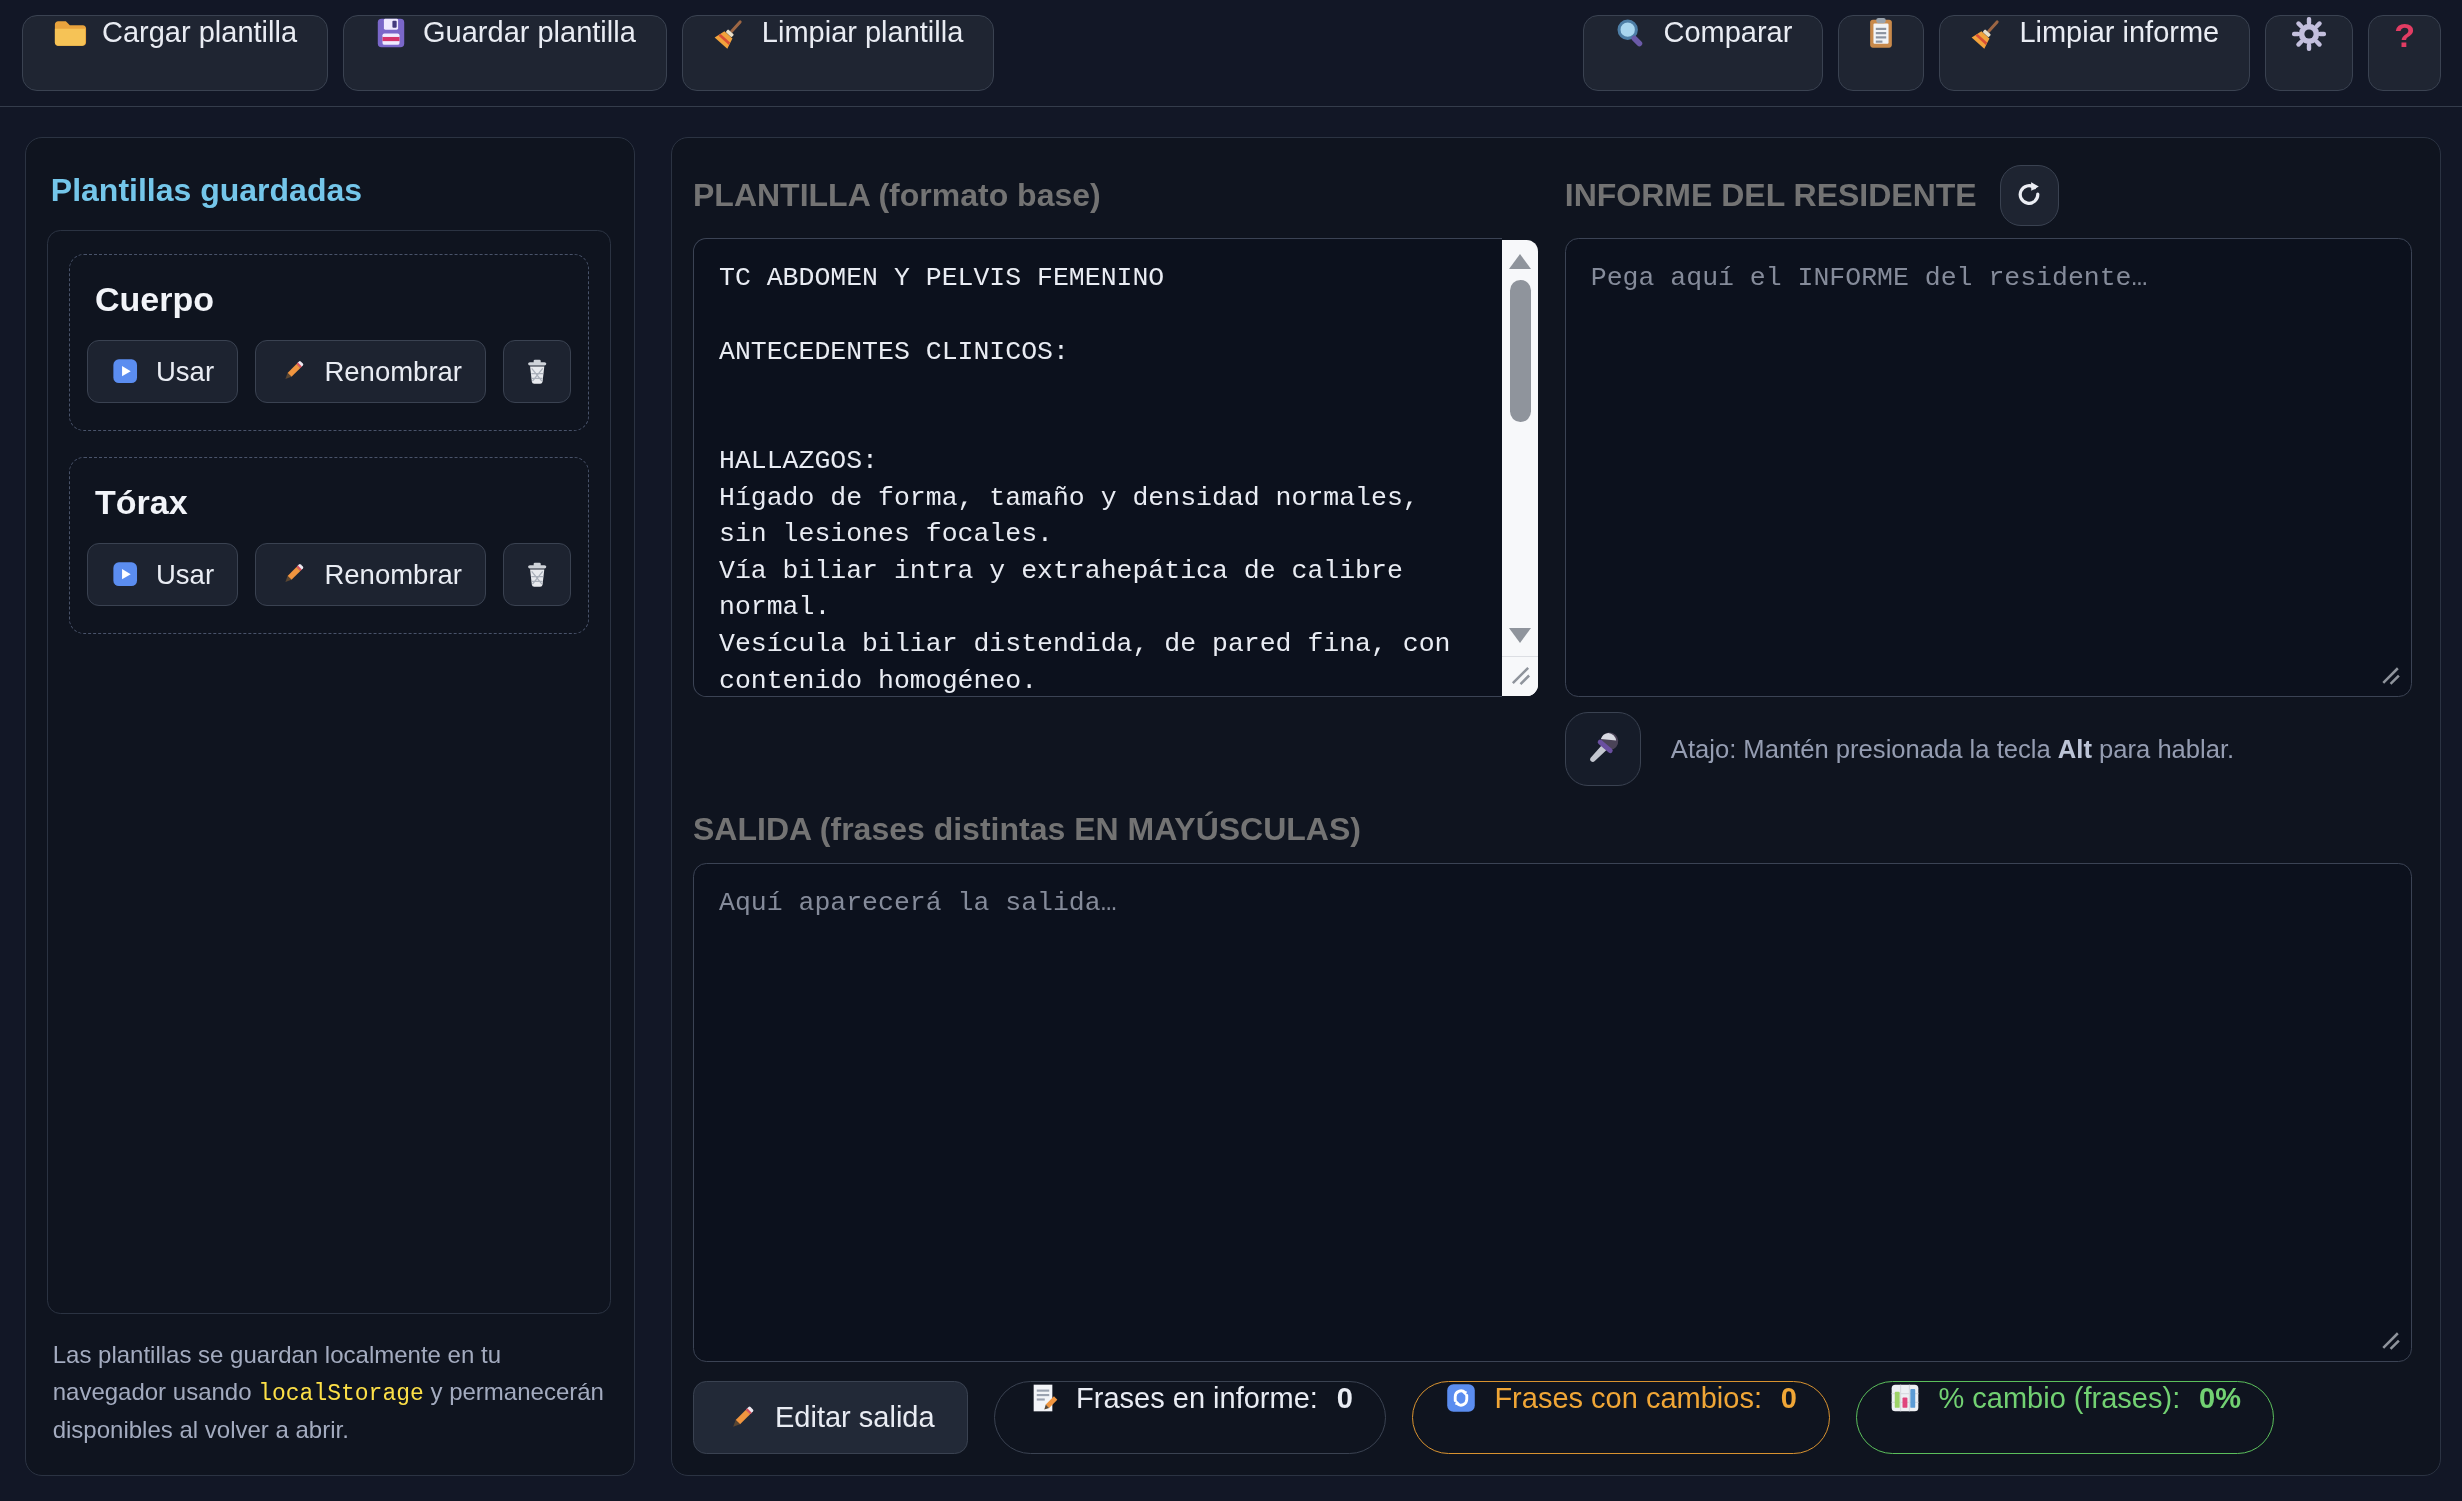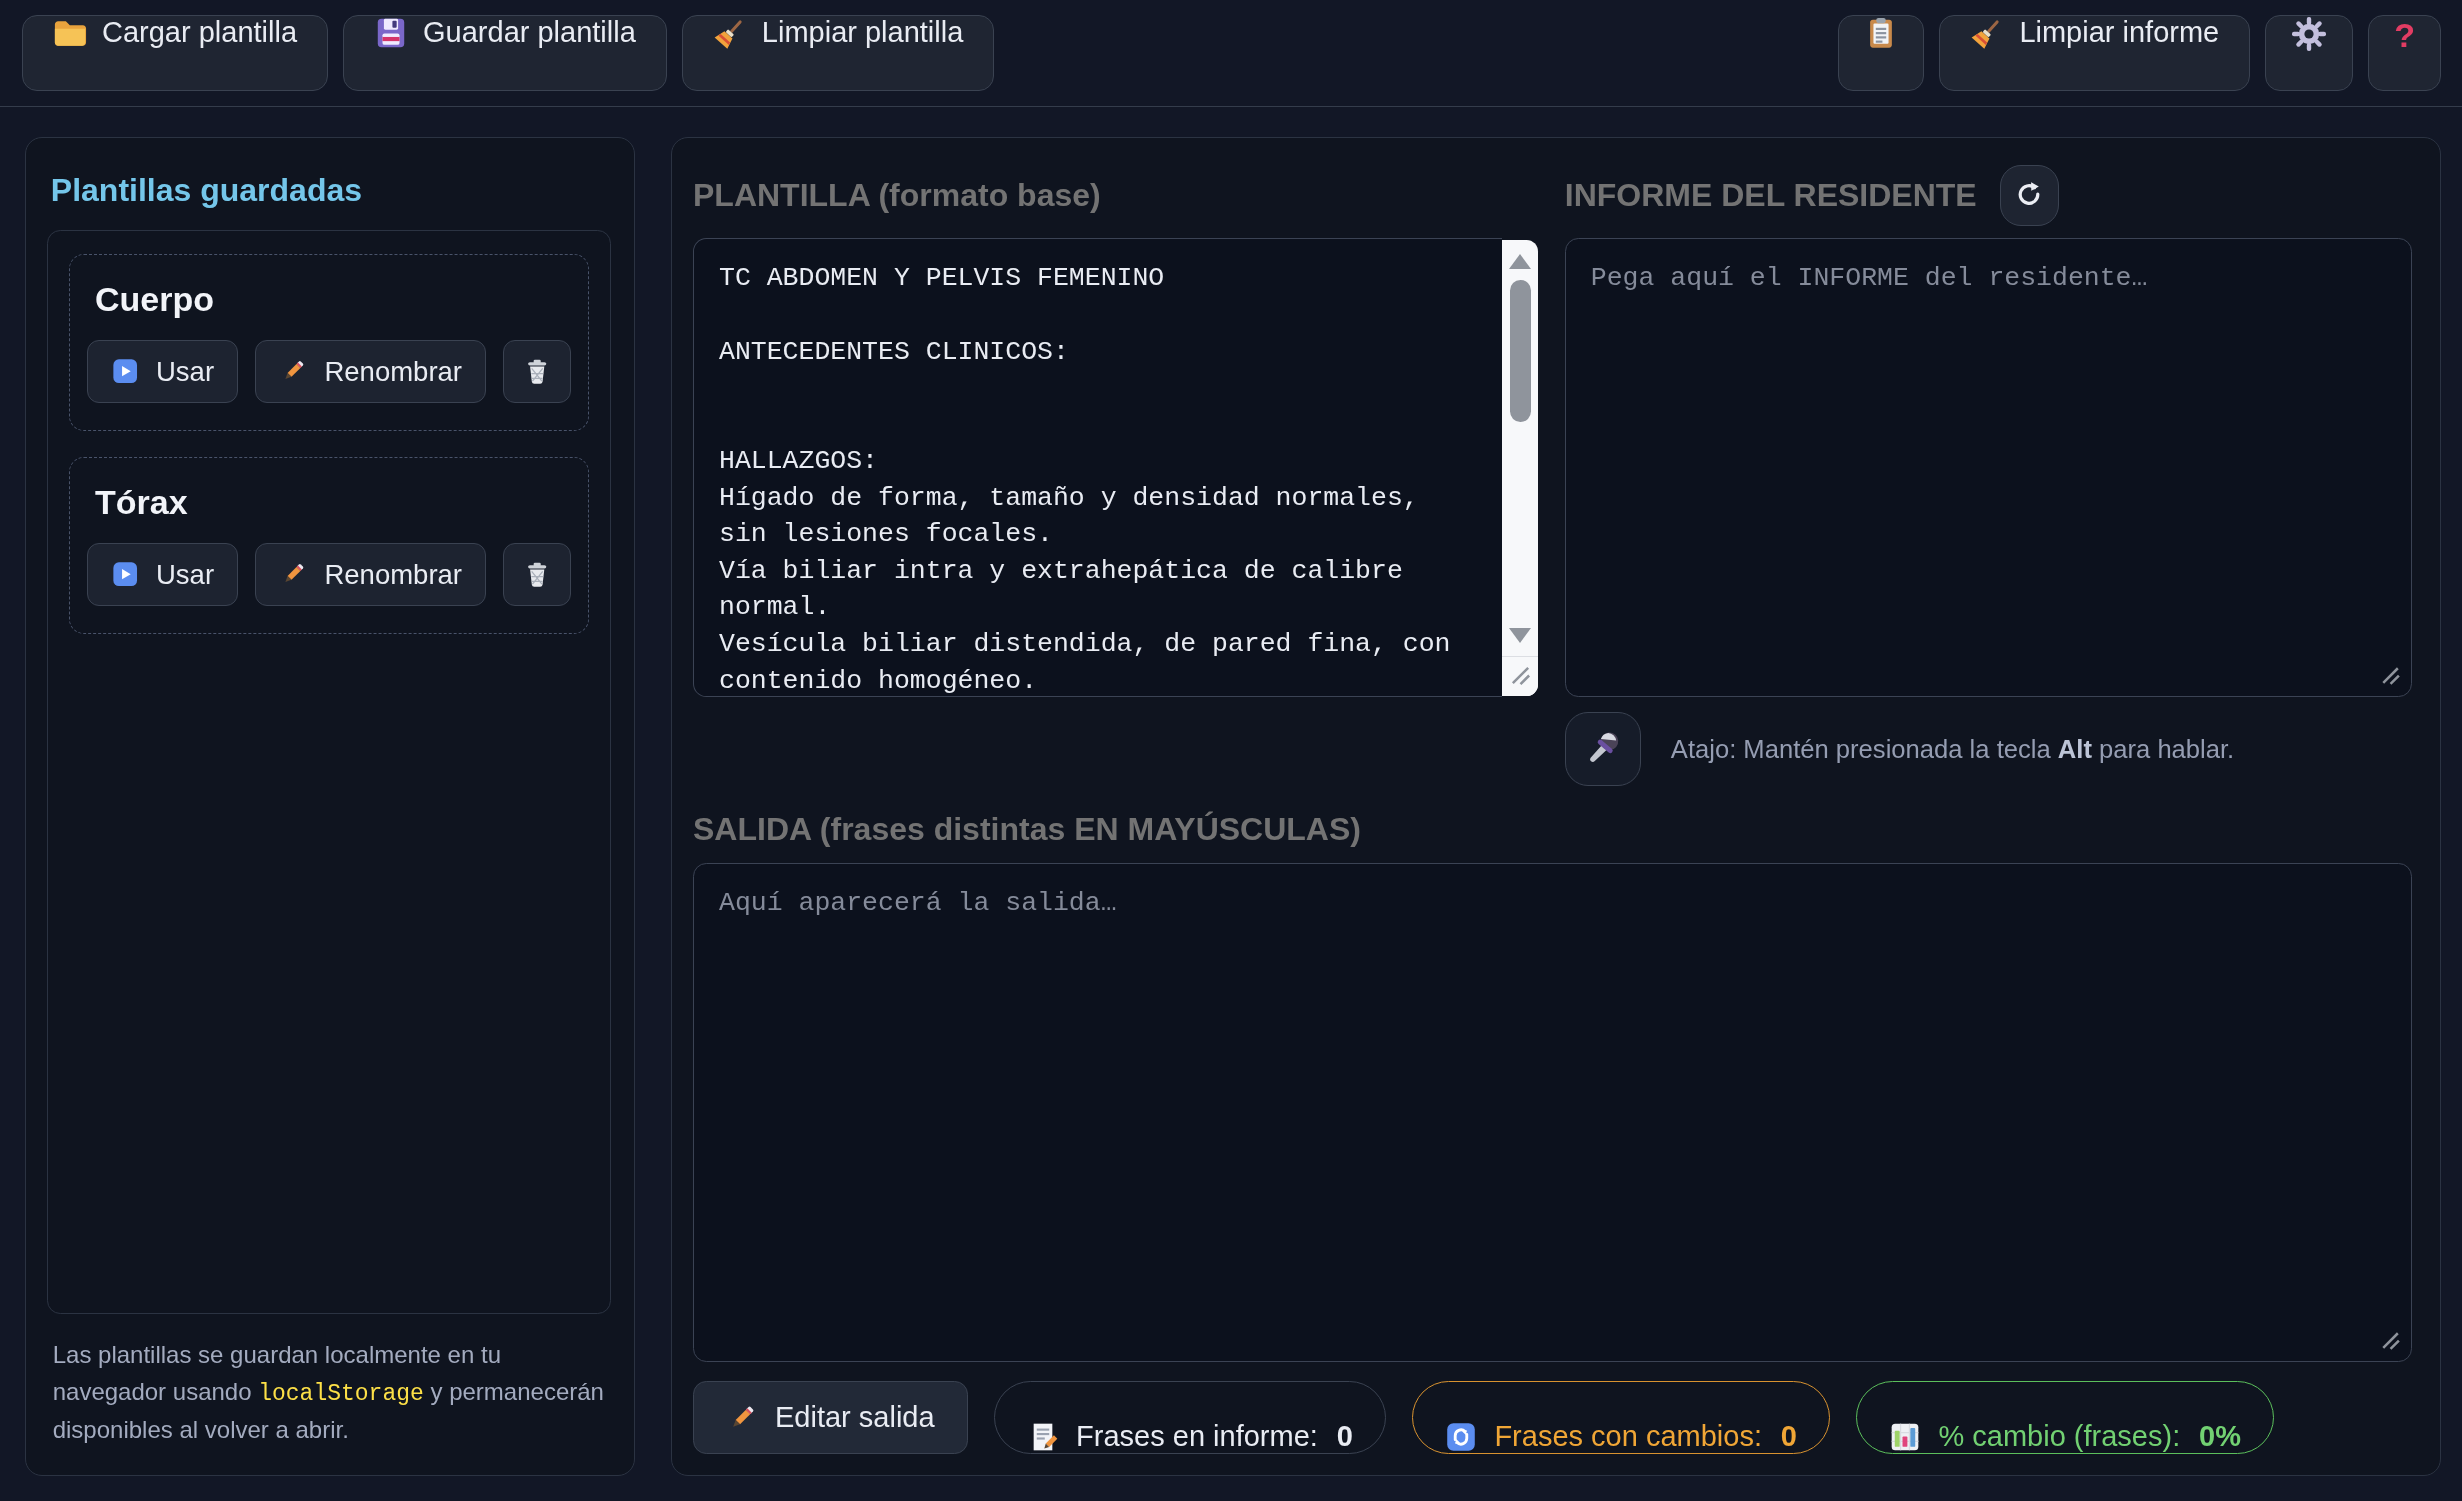--- a/index.html
+++ b/index.html
@@ -105,21 +105,21 @@
     background:#161c29; border:1.9px solid #3a4251; cursor:pointer;
     display:flex; align-items:center; justify-content:center;
   }
   .hint { font-size:25.6px; color:#959db2; }
   .hint b { color:#bcc4d6; }
 
   .salida-head { margin-top:25px; height:44px; display:flex; align-items:center; }
 
   .stats-row { display:flex; gap:26.5px; margin-top:19px; }
   .pill {
-    display:flex; align-items:flex-end; gap:17px; height:73px;
+    display:flex; align-items:flex-start; gap:17px; height:73px;
     border-radius:38px; border:1.9px solid #3a4251; padding:0 32px;
     font-size:29px; color:#e9ecf3; background:transparent;
   }
   .pill b { margin-left:1.9px; }
   .edit-btn {
     display:flex; align-items:center; gap:17px; height:73px;
     background:#222937; border:1.9px solid #3a4251; border-radius:13.3px;
     color:#e9ecf3; font-size:29px; padding:0 32px; cursor:pointer;
   }
   .pill.orange { border-color:#d8922f; color:#f0a636; }
@@ -160,20 +160,29 @@
               <path d="M12.4 20.6h11.4l3.3 11.8H9.1z" fill="#f2a33c"></path>
               <path d="M11.4 25.4h13.4l.8 2.8H10.6z" fill="#d94f35"></path>
             </g>
           </svg>
       </span>
       <span>Limpiar plantilla</span>
     </button>
   </div>
 
   <div class="tb-group">
+    <button class="btn">
+      <span class="icon">
+        <svg width="34" height="34" viewBox="0 0 36 36">
+            <circle cx="14.5" cy="14.5" r="9.2" fill="#a9d6ef" stroke="#4d7ea6" stroke-width="3.2"></circle>
+            <rect x="21.6" y="19.5" width="13.5" height="6" rx="3" fill="#6b5aa8" transform="rotate(45 21.6 19.5)"></rect>
+          </svg>
+      </span>
+      <span>Comparar</span>
+    </button>
     <button class="btn square">
       <span class="icon">
         <svg width="34" height="34" viewBox="0 0 36 36">
             <rect x="6.5" y="4" width="23" height="29.5" rx="3" fill="#c98a4b"></rect>
             <rect x="10" y="8" width="16" height="21.5" rx="1.2" fill="#f2f4f7"></rect>
             <rect x="13" y="2" width="10" height="5.6" rx="2.2" fill="#9aa3ad"></rect>
             <rect x="12.5" y="12.5" width="11" height="2.3" fill="#8b93a0"></rect>
             <rect x="12.5" y="17" width="11" height="2.3" fill="#8b93a0"></rect>
             <rect x="12.5" y="21.5" width="11" height="2.3" fill="#8b93a0"></rect>
             <rect x="12.5" y="26" width="7" height="2.3" fill="#8b93a0"></rect>

